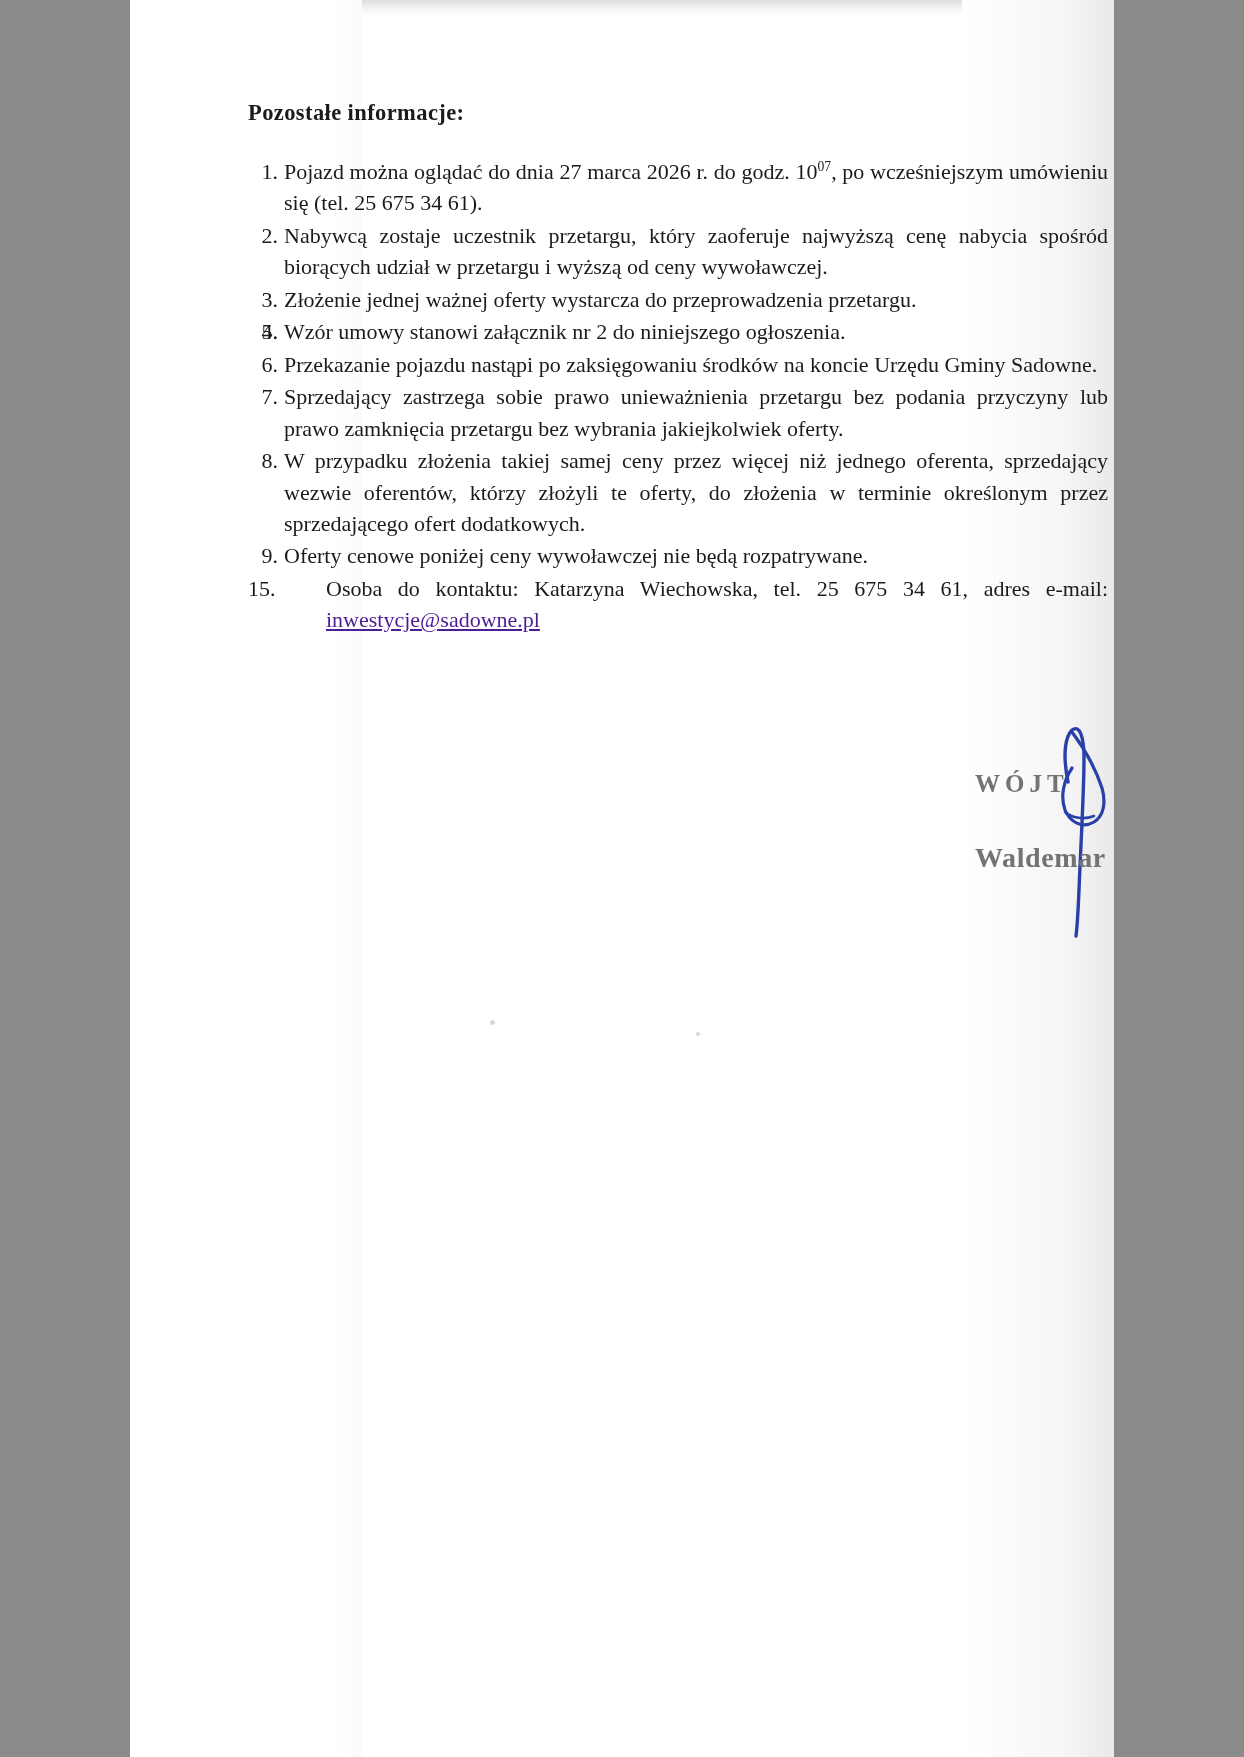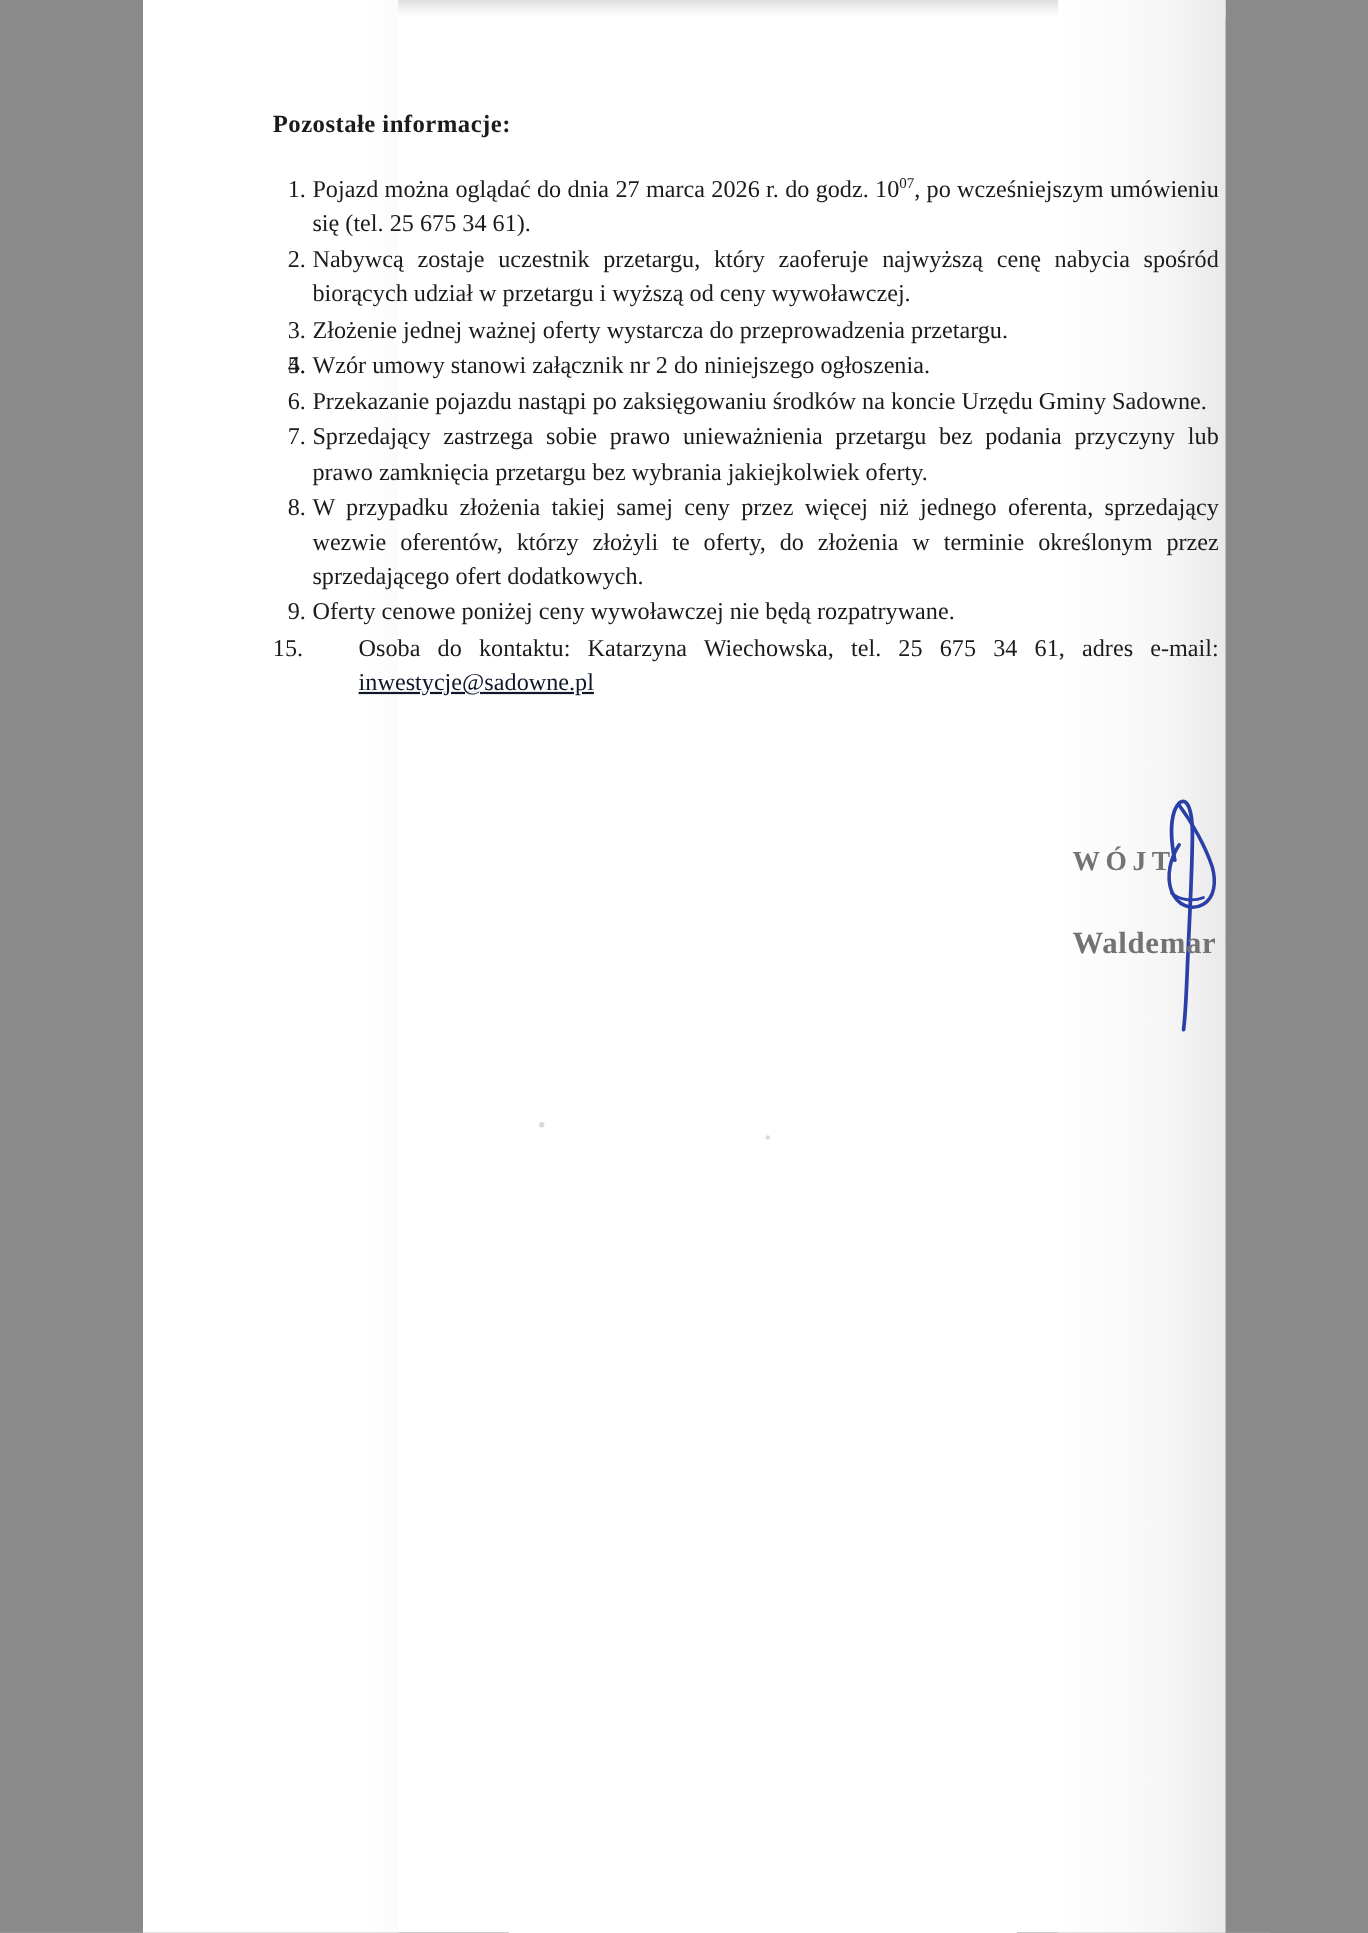--- a/index.html
+++ b/index.html
@@ -99,21 +99,21 @@
   }
   ol.clauses > li.nojust {
     text-align: left;
   }
   sup.time-sup {
     font-size: 0.62em;
     vertical-align: super;
     line-height: 0;
   }
   a.maillink {
-    color: #0f172a;
+    color: #4c1d95;
     text-decoration: underline;
   }
 
   
   .sig-block {
     position: absolute;
     left: 845px;
     top: 770px;
     width: 320px;
     color: #737373;

